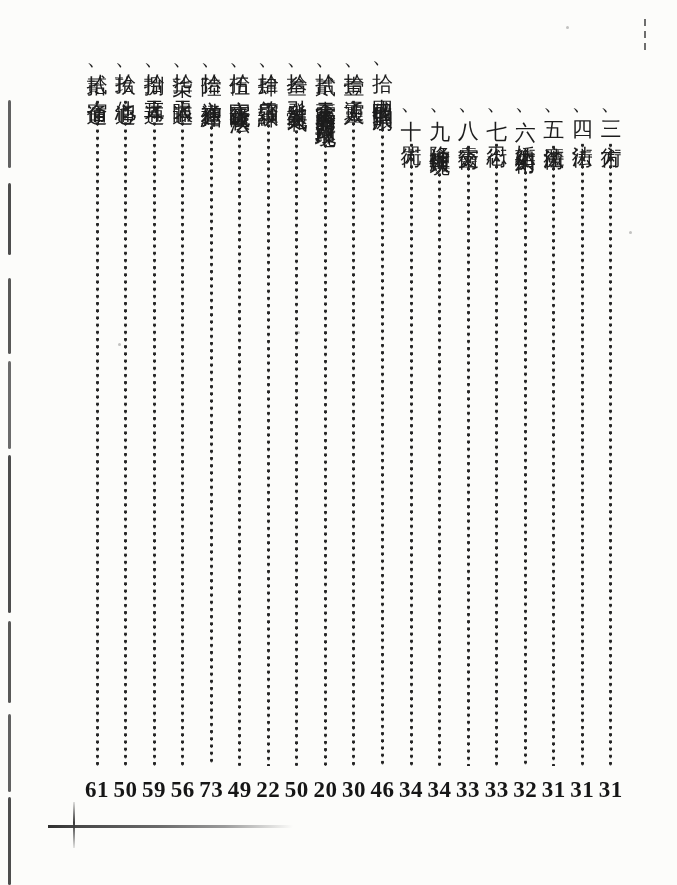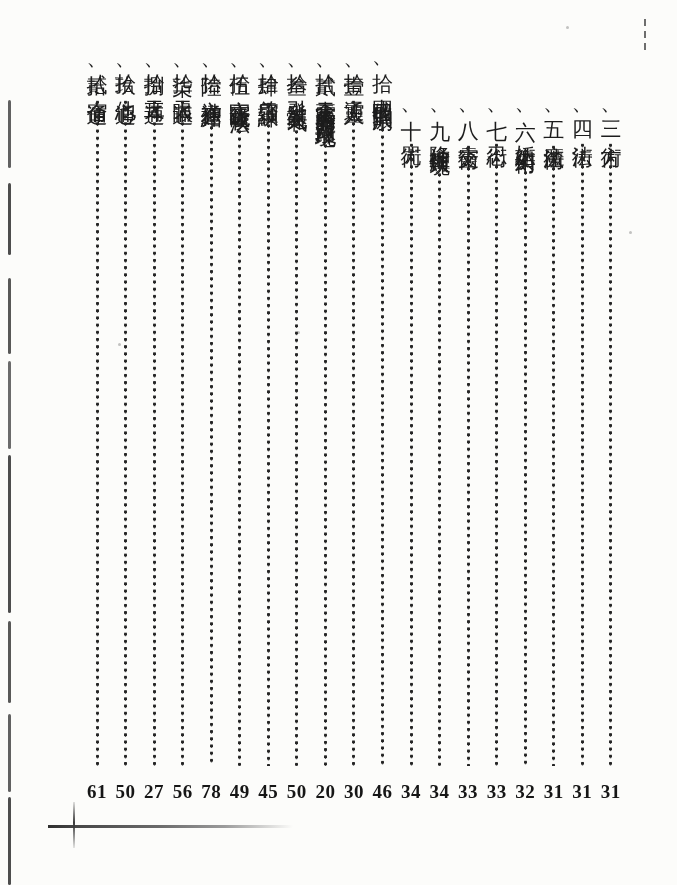--- a/index.html
+++ b/index.html
@@ -48,21 +48,21 @@
     background-size:3px 7.2px;
     background-repeat:repeat;
   }
   .pnum {
     height:24px;
     display:flex;
     align-items:flex-end;
     justify-content:center;
     font-family:"Liberation Serif", serif;
     font-weight:700;
-    font-size:19px;
+    font-size:23px;
     line-height:1;
     color:#161616;
     letter-spacing:0.5px;
   }
 
   
   .scanline {
     position:absolute; left:8px; width:3px;
     background:#2e2e2e; border-radius:2px;
   }
@@ -159,45 +159,45 @@
 
     <div class="col">
       <div class="vlabel">拾叁、引發人體先天氣</div>
       <div class="leader"></div>
       <div class="pnum">50</div>
     </div>
 
     <div class="col">
       <div class="vlabel">拾肆、啓靈訓練</div>
       <div class="leader"></div>
-      <div class="pnum">45</div>
+      <div class="pnum">22</div>
     </div>
 
     <div class="col">
       <div class="vlabel">拾伍、宇宙靈能吸收法</div>
       <div class="leader"></div>
       <div class="pnum">49</div>
     </div>
 
     <div class="col">
       <div class="vlabel">拾陸、六神通介紹</div>
       <div class="leader"></div>
-      <div class="pnum">78</div>
+      <div class="pnum">73</div>
     </div>
 
     <div class="col">
       <div class="vlabel">拾柒、天眼通</div>
       <div class="leader"></div>
       <div class="pnum">56</div>
     </div>
 
     <div class="col">
       <div class="vlabel">拾捌、天耳通</div>
       <div class="leader"></div>
-      <div class="pnum">27</div>
+      <div class="pnum">59</div>
     </div>
 
     <div class="col">
       <div class="vlabel">拾玖、他心通</div>
       <div class="leader"></div>
       <div class="pnum">50</div>
     </div>
 
     <div class="col">
       <div class="vlabel">貳拾、宿命通</div>

